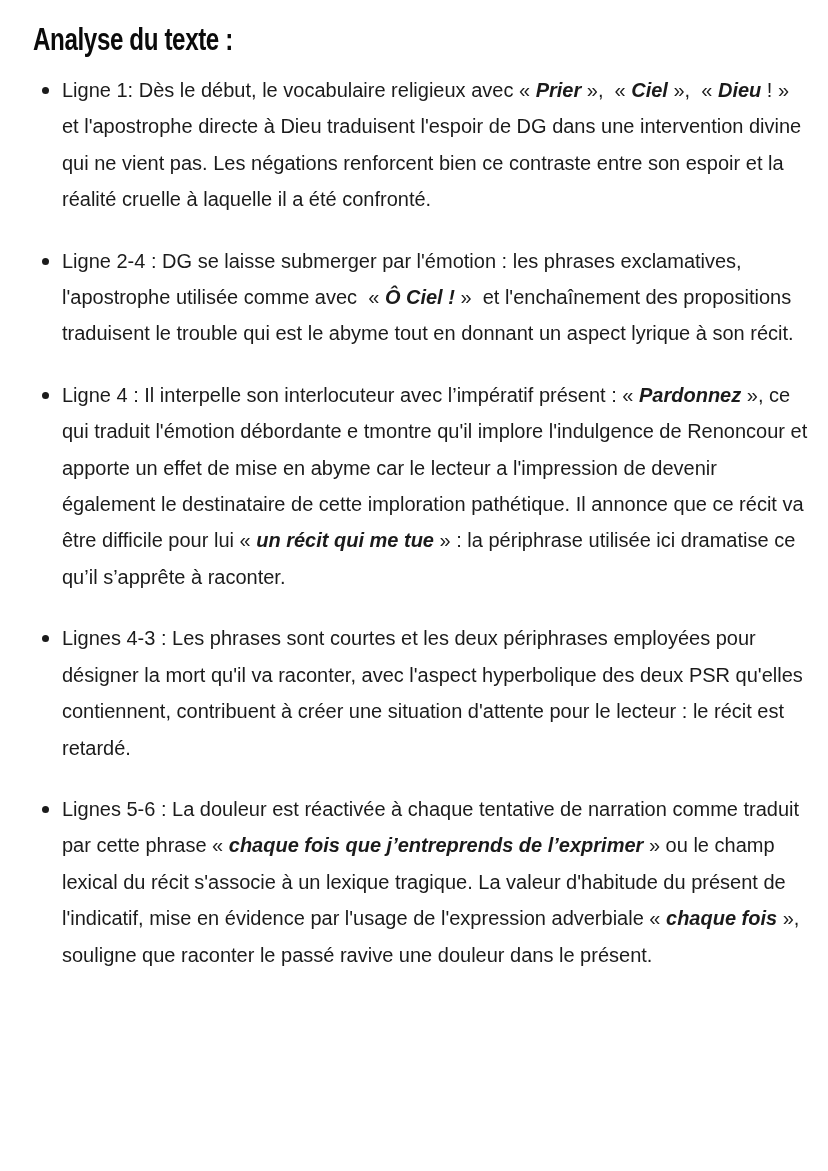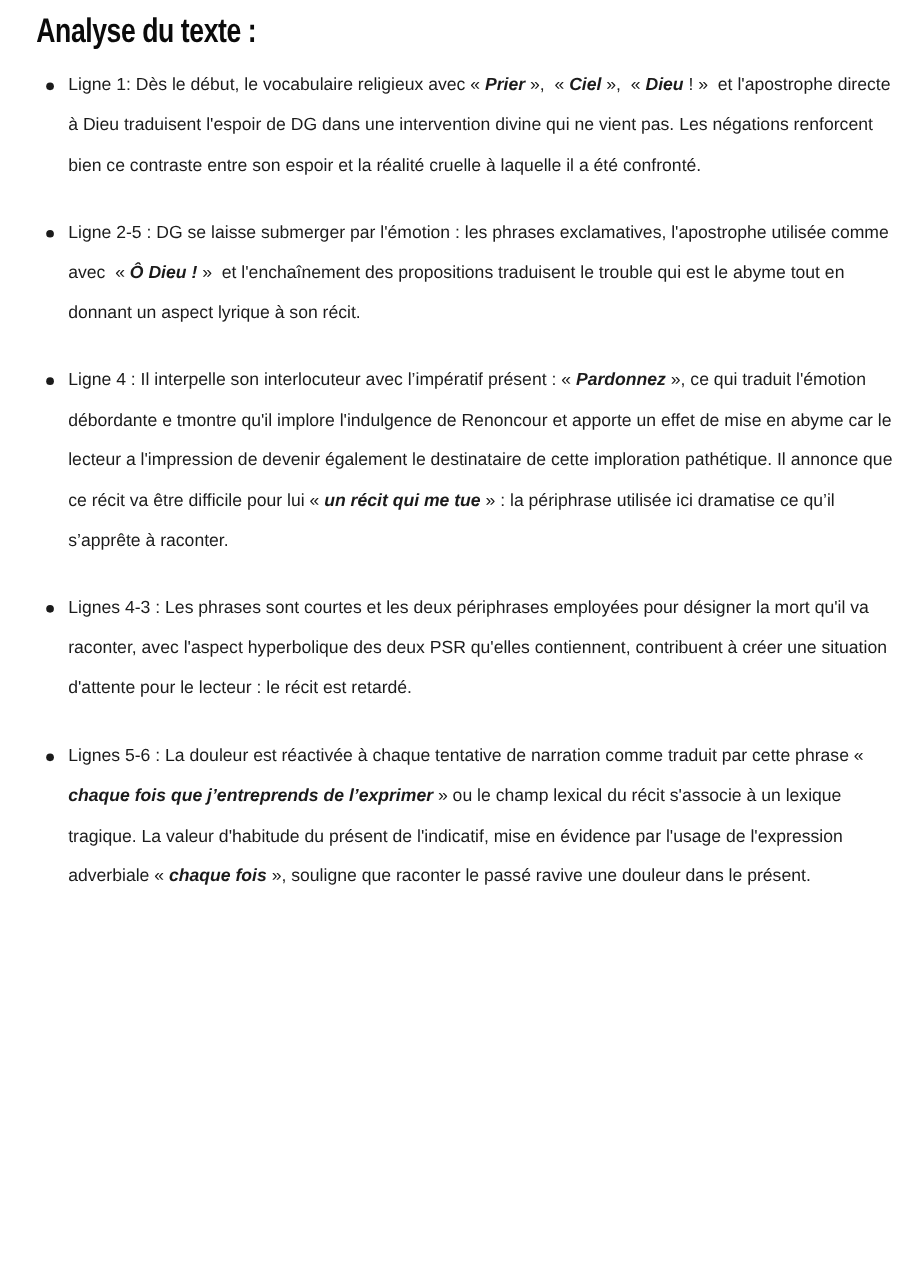--- a/index.html
+++ b/index.html
@@ -9,21 +9,21 @@
   }
   body {
     width: 828px;
     height: 1171px;
     overflow: hidden;
     font-family: "Liberation Sans", "DejaVu Sans", sans-serif;
     color: #1b1b1b;
     position: relative;
   }
   .doc {
-    padding: 12px 16px 0 33px;
+    padding: 24px 16px 0 33px;
   }
   .heading {
     display: inline-block;
     margin: 0 0 16px 0;
     font-family: "Liberation Sans", "DejaVu Sans", sans-serif;
     font-weight: 700;
     font-size: 31px;
     line-height: 32px;
     color: #0b0b0b;
     letter-spacing: -0.5px;
@@ -33,21 +33,21 @@
   }
   ul.analysis {
     margin: 0;
     padding: 0 0 0 9px;
     list-style: none;
   }
   ul.analysis > li {
     position: relative;
     padding-left: 20px;
     max-width: 752px;
-    font-size: 16px;
+    font-size: 20px;
     line-height: 36.4px;
     white-space: pre-wrap;
     color: #1b1b1b;
   }
   ul.analysis > li + li {
     margin-top: 25px;
   }
   ul.analysis > li::before {
     content: "";
     position: absolute;
@@ -64,18 +64,18 @@
   }
 </style>
 </head>
 <body>
 
 <div class="doc">
   <h1 class="heading">Analyse du texte :</h1>
 
   <ul class="analysis">
       <li><span>Ligne 1: Dès le début, le vocabulaire religieux avec « </span><span class="bq">Prier</span><span> »,  « </span><span class="bq">Ciel</span><span> »,  « </span><span class="bq">Dieu</span><span> ! »  et l'apostrophe directe à Dieu traduisent l'espoir de DG dans une intervention divine qui ne vient pas. Les négations renforcent bien ce contraste entre son espoir et la réalité cruelle à laquelle il a été confronté.</span></li>
-      <li><span>Ligne 2-5 : DG se laisse submerger par l'émotion : les phrases exclamatives, l'apostrophe utilisée comme avec  « </span><span class="bq">Ô Dieu !</span><span> »  et l'enchaînement des propositions traduisent le trouble qui est le abyme tout en donnant un aspect lyrique à son récit.</span></li>
+      <li><span>Ligne 2-4 : DG se laisse submerger par l'émotion : les phrases exclamatives, l'apostrophe utilisée comme avec  « </span><span class="bq">Ô Ciel !</span><span> »  et l'enchaînement des propositions traduisent le trouble qui est le abyme tout en donnant un aspect lyrique à son récit.</span></li>
       <li><span>Ligne 4 : Il interpelle son interlocuteur avec l’impératif présent : « </span><span class="bq">Pardonnez</span><span> », ce qui traduit l'émotion débordante e tmontre qu'il implore l'indulgence de Renoncour et apporte un effet de mise en abyme car le lecteur a l'impression de devenir également le destinataire de cette imploration pathétique. Il annonce que ce récit va être difficile pour lui « </span><span class="bq">un récit qui me tue</span><span> » : la périphrase utilisée ici dramatise ce qu’il s’apprête à raconter.</span></li>
       <li><span>Lignes 4-3 : Les phrases sont courtes et les deux périphrases employées pour désigner la mort qu'il va raconter, avec l'aspect hyperbolique des deux PSR qu'elles contiennent, contribuent à créer une situation d'attente pour le lecteur : le récit est retardé.</span></li>
       <li><span>Lignes 5-6 : La douleur est réactivée à chaque tentative de narration comme traduit par cette phrase « </span><span class="bq">chaque fois que j’entreprends de l’exprimer</span><span> » ou le champ lexical du récit s'associe à un lexique tragique. La valeur d'habitude du présent de l'indicatif, mise en évidence par l'usage de l'expression adverbiale « </span><span class="bq">chaque fois</span><span> », souligne que raconter le passé ravive une douleur dans le présent.</span></li>
     </ul>
 </div>
 
 </body></html>

